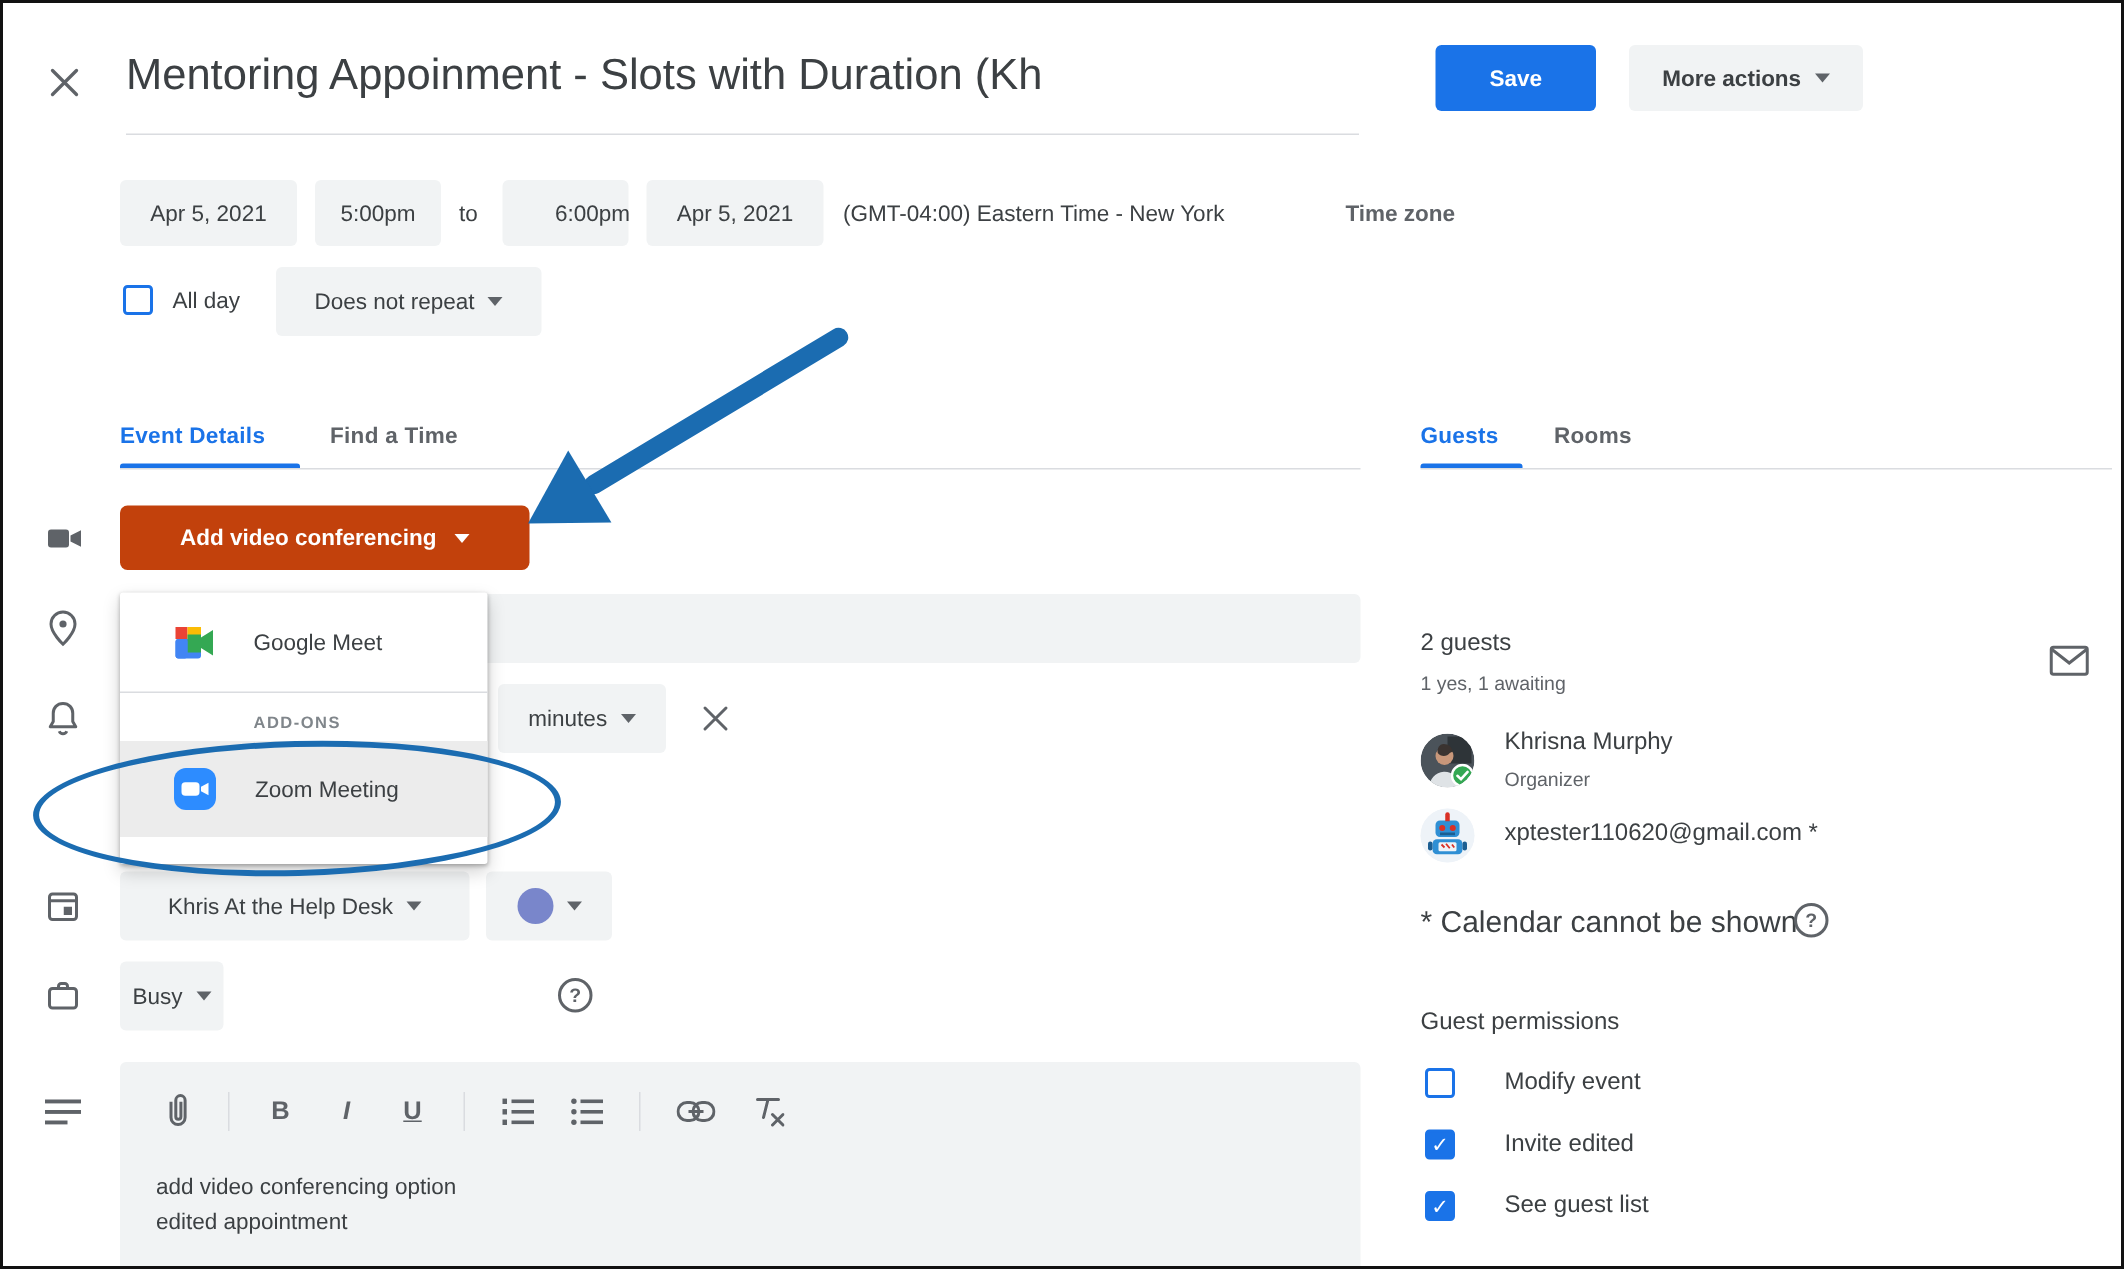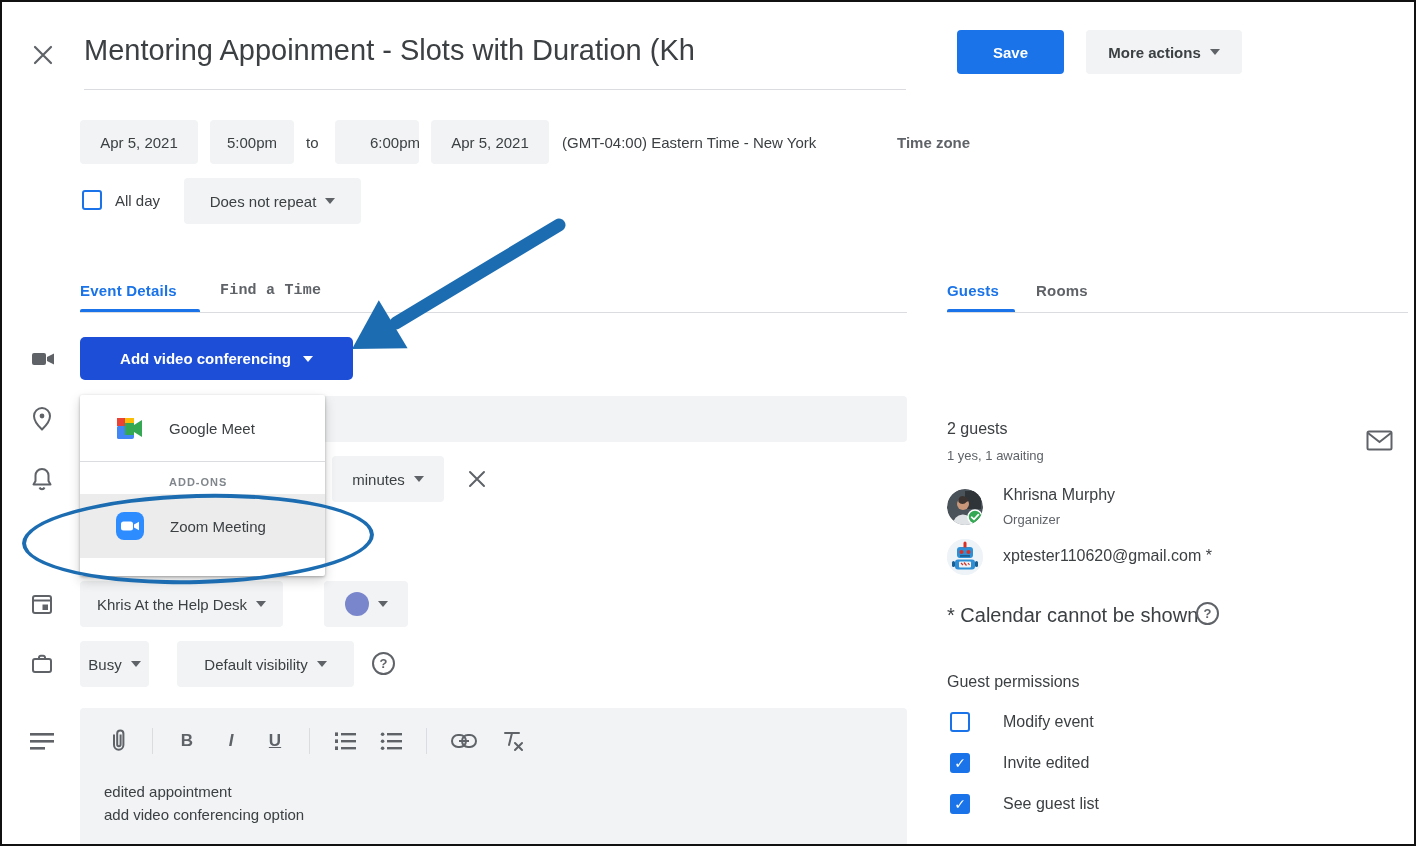--- a/index.html
+++ b/index.html
@@ -86,21 +86,21 @@
   <div class="abs gray-text" style="left:895px; top:118px; height:44px; display:flex; align-items:center; font-size:15px; font-weight:700; cursor:pointer;">Time zone</div>
 
   <div class="abs checkbox" style="left:80px; top:188px;" data-checked="false"></div>
   <div class="abs dark-text" style="left:113px; top:188px; font-size:15px; line-height:21px;">All day</div>
   <div class="abs chip" style="left:182px; top:176px; width:177px; height:46px;">
     <span>Does not repeat</span>
     <span class="caret"></span>
   </div>
 
   <div class="abs tab active" style="left:78px; top:280px;">Event Details</div>
-  <div class="abs tab inactive" style="left:218px; top:280px;font-family:Liberation Mono, monospace;">Find a Time</div>
+  <div class="abs tab inactive" style="left:218px; top:280px;">Find a Time</div>
   <div class="abs blue-underline" style="left:78px; top:307px; width:120px;"></div>
   <div class="abs hline" style="left:78px; top:310px; width:827px;"></div>
 
   <div class="abs tab active" style="left:945px; top:280px;">Guests</div>
   <div class="abs tab inactive" style="left:1034px; top:280px;">Rooms</div>
   <div class="abs blue-underline" style="left:945px; top:307px; width:68px;"></div>
   <div class="abs hline" style="left:945px; top:310px; width:461px;"></div>
 
   <div class="abs" style="left:28px; top:344px;">
     <svg width="26" height="26" viewBox="0 0 26 26">
@@ -134,21 +134,21 @@
       </svg>
   </div>
   <div class="abs" style="left:28px; top:730px;">
     <svg width="26" height="20" viewBox="0 0 26 20">
         <rect x="0" y="1" width="24" height="2.6" fill="#5f6368"></rect>
         <rect x="0" y="8" width="24" height="2.6" fill="#5f6368"></rect>
         <rect x="0" y="15" width="15" height="2.6" fill="#5f6368"></rect>
       </svg>
   </div>
 
-  <div class="abs" style="left: 78px; top: 335px; width: 273px; height: 43px; border-radius: 5px; display: flex; align-items: center; justify-content: center; gap: 12px; color: rgb(255, 255, 255); font-size: 15px; font-weight: 700; cursor: pointer; background: #1d4ed8;">
+  <div class="abs" style="left: 78px; top: 335px; width: 273px; height: 43px; border-radius: 5px; display: flex; align-items: center; justify-content: center; gap: 12px; color: rgb(255, 255, 255); font-size: 15px; font-weight: 700; cursor: pointer; background: #c2410c;">
     <span>Add video conferencing</span>
     <span class="caret white"></span>
   </div>
 
   <div class="abs" style="left:78px; top:394px; width:827px; height:46px; background:#f1f3f4; border-radius:4px; z-index:1;"></div>
 
   <div class="abs chip" style="left:330px; top:454px; width:112px; height:46px; z-index:1;">
     <span>minutes</span>
     <span class="caret"></span>
   </div>
@@ -185,35 +185,31 @@
       <span>Zoom Meeting</span>
     </div>
   </div>
 
   <svg class="abs" style="left:330px; top:205px; z-index:10; pointer-events:none;" width="250" height="155" viewBox="0 0 250 155">
     <line x1="227" y1="18" x2="64" y2="116" stroke="#1b6cb1" stroke-width="13" stroke-linecap="round"></line>
     <polygon points="20,142 46.8,93.3 75.6,141.3" fill="#1b6cb1"></polygon>
   </svg>
   <div class="abs" style="left:20px; top:492px; width:352px; height:90px; border:4px solid #1b6cb1; border-radius:50%; z-index:11; transform:rotate(-1.5deg); pointer-events:none;"></div>
 
-  <div class="abs chip" style="left:78px; top:579px; width:203px; height:46px;">
+  <div class="abs chip" style="left:78px; top:579px; width:233px; height:46px;">
     <span>Khris At the Help Desk</span>
     <span class="caret"></span>
   </div>
   <div class="abs chip" style="left:322px; top:579px; width:84px; height:46px;">
     <span style="width: 24px; height: 24px; border-radius: 50%; display: inline-block; background: rgb(121, 134, 203);"></span>
     <span class="caret"></span>
   </div>
 
   <div class="abs chip" style="left:78px; top:639px; width:69px; height:46px;">
     <span>Busy</span>
-    <span class="caret"></span>
-  </div>
-  <div class="abs chip" style="left:175px; top:639px; width:177px; height:46px;">
-    <span>Default visibility</span>
     <span class="caret"></span>
   </div>
   <div class="abs help-circle" style="left:370px; top:650px;">?</div>
 
   <div class="abs" style="left:78px; top:706px; width:827px; height:138px; background:#f1f3f4; border-radius:4px 4px 0 0;">
     <div class="toolbar" style="padding:20px 0 0 28px;">
       <span class="tbtn">
         <svg width="20" height="26" viewBox="0 0 20 26" fill="none" stroke="#5f6368" stroke-width="2">
             <path d="M6 6.5 V17 a4.7 4.7 0 0 0 9.4 0 V5.5 a3.1 3.1 0 0 0-6.2 0 V16.5 a1.7 1.7 0 0 0 3.4 0 V6.5"></path>
           </svg>
@@ -252,22 +248,22 @@
           </svg>
       </span>
       <span class="tbtn">
         <svg width="22" height="22" viewBox="0 0 22 22" fill="none" stroke="#5f6368" stroke-width="2">
             <path d="M4 3 H18 M11 3 L8 15" stroke-linecap="round"></path>
             <path d="M14 13 L21 20 M21 13 L14 20" stroke-linecap="round"></path>
           </svg>
       </span>
     </div>
     <div style="padding:26px 0 0 24px; font-size:15px; color:#3c4043; line-height:23px;">
+      <div>add video conferencing option</div>
       <div>edited appointment</div>
-      <div>add video conferencing option</div>
     </div>
   </div>
 
 
   <div class="abs" style="left:945px; top:418px; font-size:16px; color:#3c4043;">2 guests</div>
   <div class="abs" style="left:945px; top:446px; font-size:13px; color:#5f6368;">1 yes, 1 awaiting</div>
   <div class="abs" style="left:1364px; top:428px; cursor:pointer;">
     <svg width="27" height="21" viewBox="0 0 27 21" fill="none" stroke="#5f6368" stroke-width="2">
         <rect x="1.5" y="1.5" width="24" height="18" rx="1.5"></rect>
         <path d="M2 3 L13.5 12 L25 3"></path>

